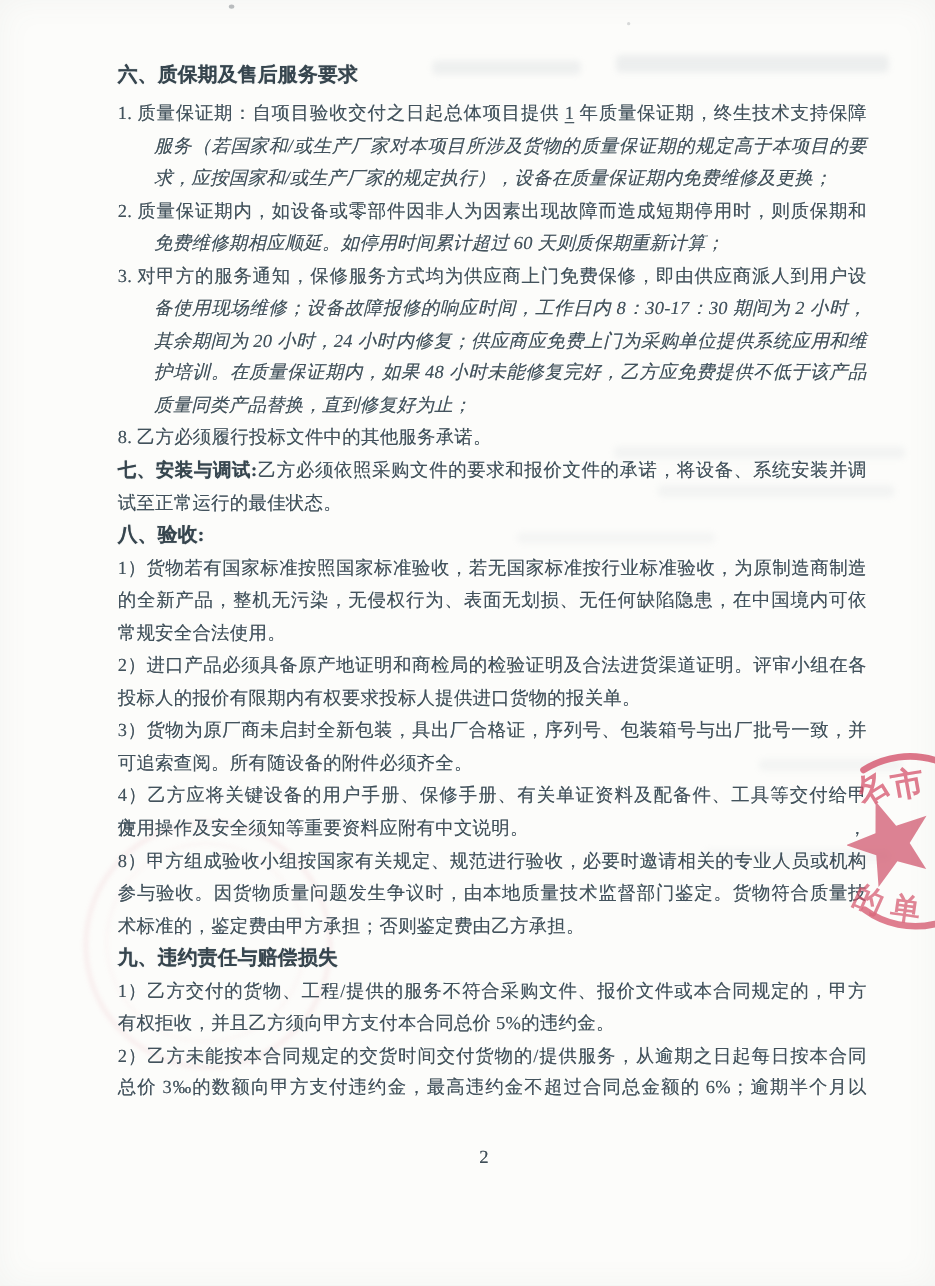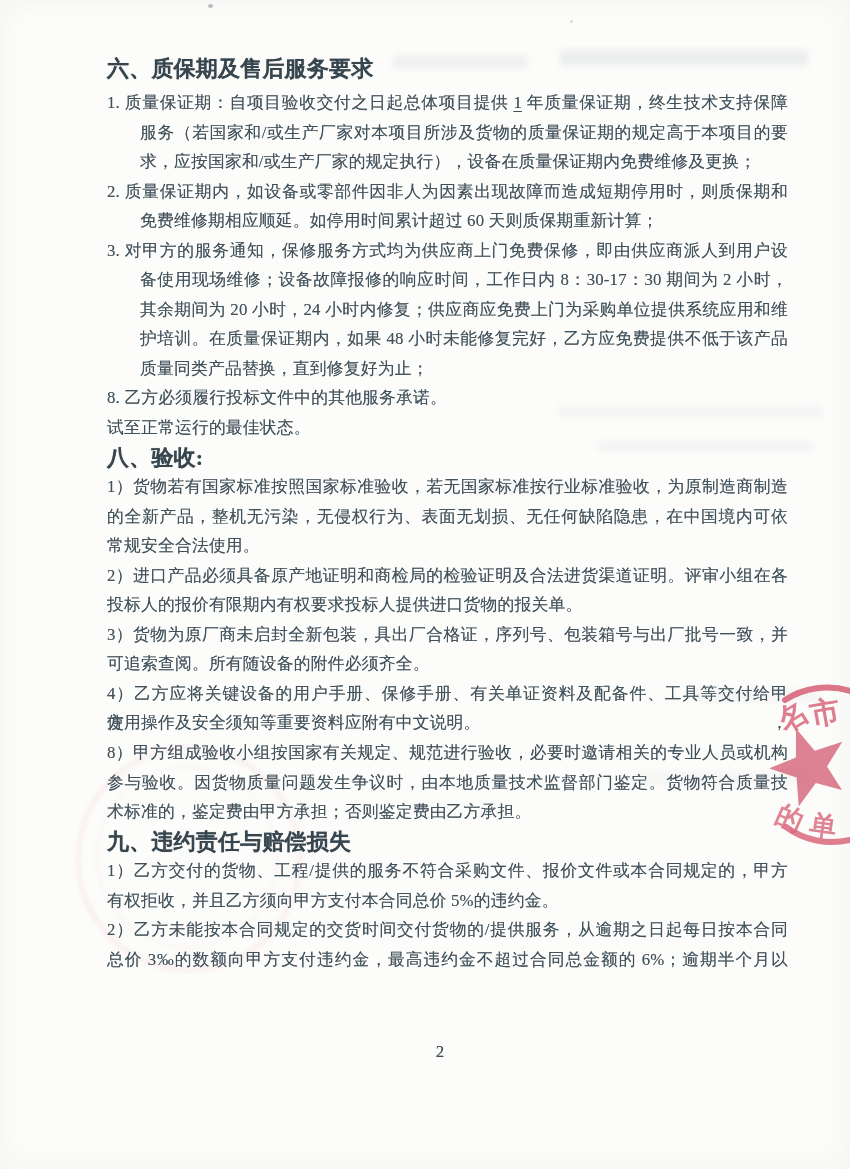--- a/index.html
+++ b/index.html
@@ -25,26 +25,26 @@
     font-size:16.8px;
     letter-spacing:0.2px;
     white-space:nowrap;
     text-shadow:0 0 0.6px rgba(66,82,92,0.55);
   }
   .line.just{
     white-space:normal;
     text-align:justify;
     text-align-last:justify;
   }
-  .line.ind{padding-left:33px;}
+  .line.ind{padding-left:33px;font-style:italic;}
   .line .b, .line.hd span{
     font-weight:bold;color:#36454e;
     text-shadow:0 0 0.7px rgba(54,69,78,0.7);
   }
-  .line.hd{font-size:22px;}
+  .line.hd{font-size:18px;}
   .line.hd-first{height:35px;line-height:31px;}
   .line .u{text-decoration:underline;text-underline-offset:3px;}
   
   .page-number{
     position:absolute;left:100px;top:1042px;width:680px;
     text-align:center;font-size:17px;color:#3f4e58;
     font-family:"Liberation Serif","DejaVu Serif",serif;
     text-shadow:0 0 0.6px rgba(63,78,88,0.6);
   }
   
@@ -94,20 +94,21 @@
       <div class="line ind just"><span>服务（若国家和/或生产厂家对本项目所涉及货物的质量保证期的规定高于本项目的要</span></div>
       <div class="line ind"><span>求，应按国家和/或生产厂家的规定执行），设备在质量保证期内免费维修及更换；</span></div>
       <div class="line just"><span>2. 质量保证期内，如设备或零部件因非人为因素出现故障而造成短期停用时，则质保期和</span></div>
       <div class="line ind"><span>免费维修期相应顺延。如停用时间累计超过 60 天则质保期重新计算；</span></div>
       <div class="line just"><span>3. 对甲方的服务通知，保修服务方式均为供应商上门免费保修，即由供应商派人到用户设</span></div>
       <div class="line ind just"><span>备使用现场维修；设备故障报修的响应时间，工作日内 8：30-17：30 期间为 2 小时，</span></div>
       <div class="line ind just"><span>其余期间为 20 小时，24 小时内修复；供应商应免费上门为采购单位提供系统应用和维</span></div>
       <div class="line ind just"><span>护培训。在质量保证期内，如果 48 小时未能修复完好，乙方应免费提供不低于该产品</span></div>
       <div class="line ind"><span>质量同类产品替换，直到修复好为止；</span></div>
       <div class="line"><span>8. 乙方必须履行投标文件中的其他服务承诺。</span></div>
+      <div class="line just"><span class="b">七、安装与调试:</span><span>乙方必须依照采购文件的要求和报价文件的承诺，将设备、系统安装并调</span></div>
       <div class="line"><span>试至正常运行的最佳状态。</span></div>
       <div class="line hd"><span>八、验收:</span></div>
       <div class="line just"><span>1）货物若有国家标准按照国家标准验收，若无国家标准按行业标准验收，为原制造商制造</span></div>
       <div class="line just"><span>的全新产品，整机无污染，无侵权行为、表面无划损、无任何缺陷隐患，在中国境内可依</span></div>
       <div class="line"><span>常规安全合法使用。</span></div>
       <div class="line just"><span>2）进口产品必须具备原产地证明和商检局的检验证明及合法进货渠道证明。评审小组在各</span></div>
       <div class="line"><span>投标人的报价有限期内有权要求投标人提供进口货物的报关单。</span></div>
       <div class="line just"><span>3）货物为原厂商未启封全新包装，具出厂合格证，序列号、包装箱号与出厂批号一致，并</span></div>
       <div class="line"><span>可追索查阅。所有随设备的附件必须齐全。</span></div>
       <div class="line just"><span>4）乙方应将关键设备的用户手册、保修手册、有关单证资料及配备件、工具等交付给甲方，</span></div>

